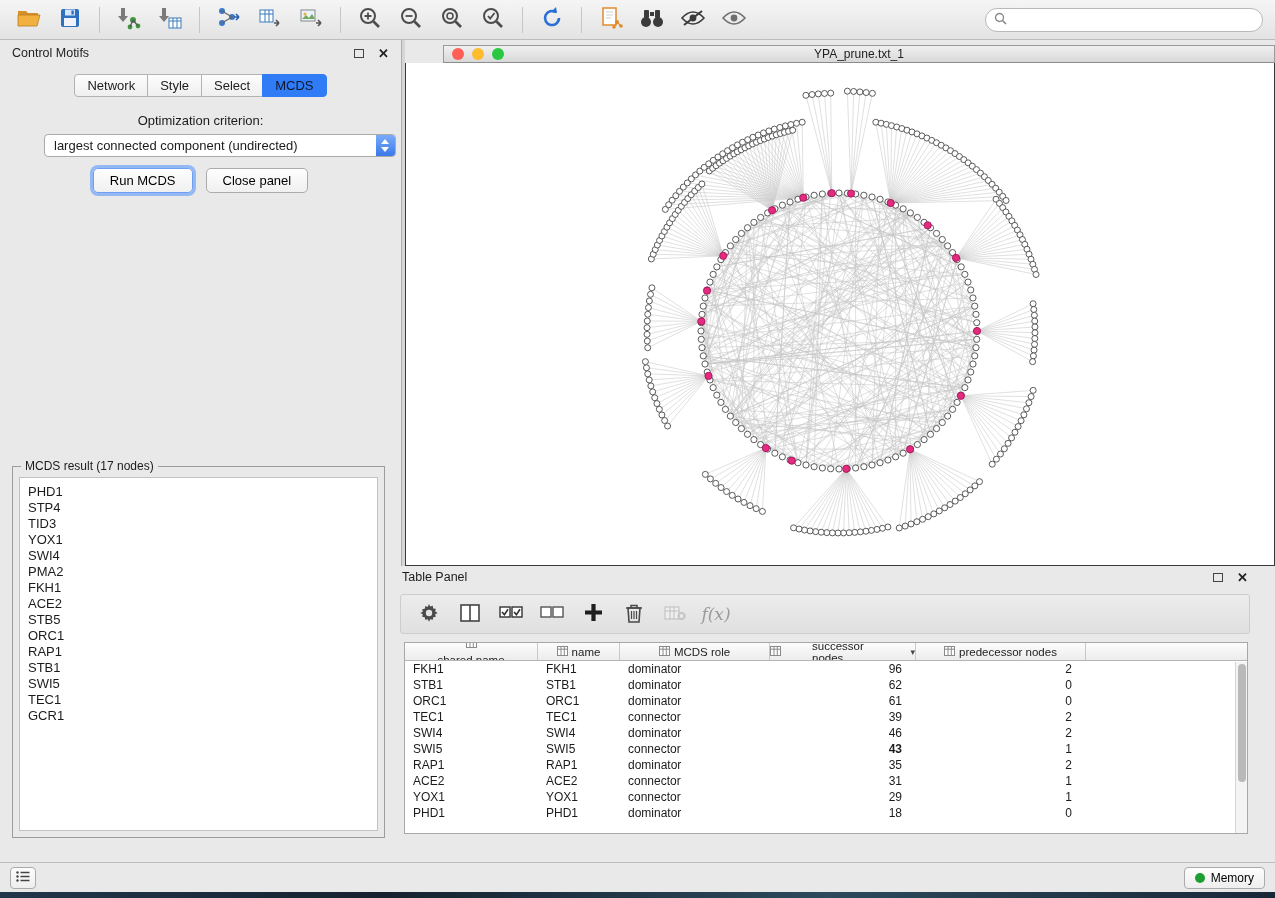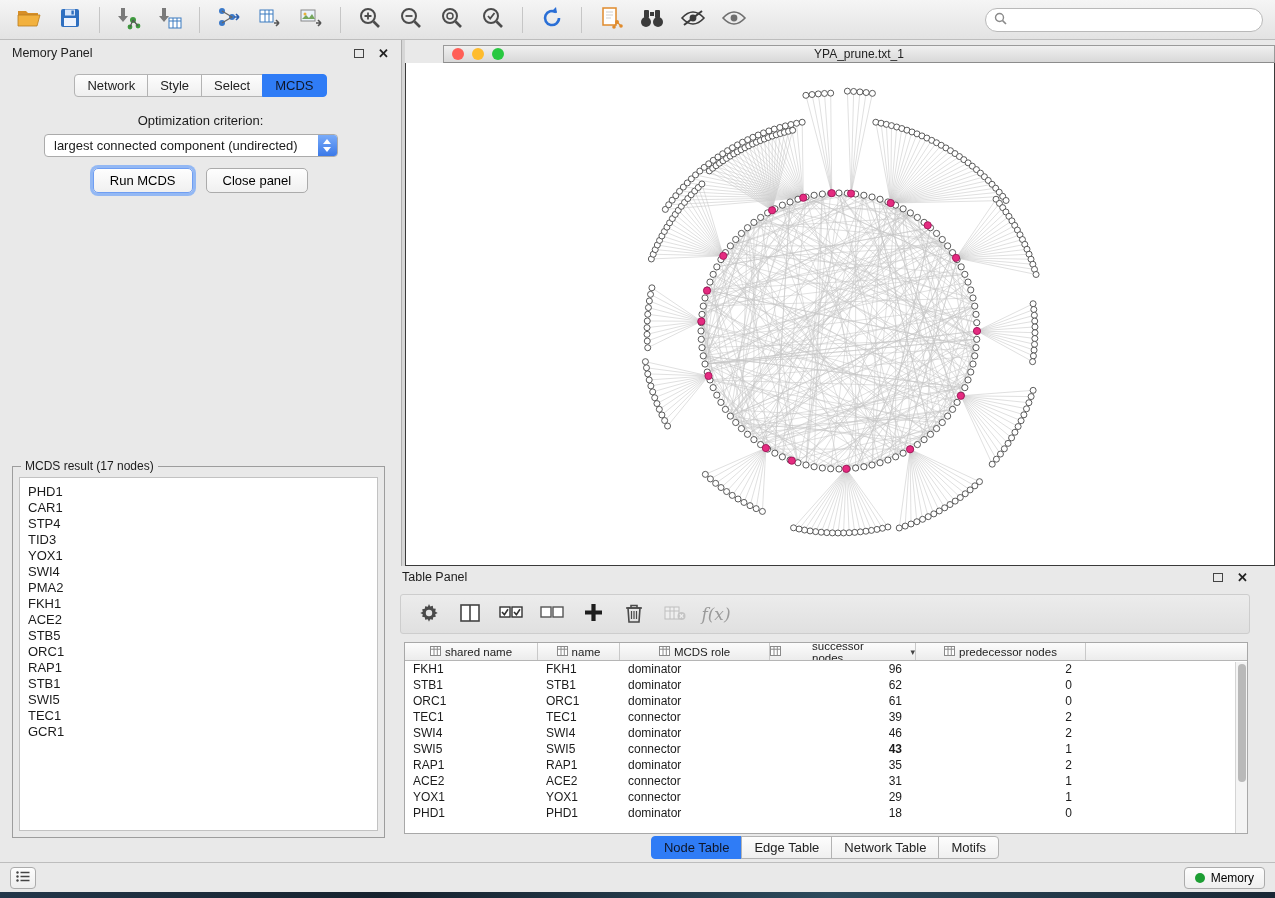--- a/index.html
+++ b/index.html
@@ -28,21 +28,21 @@
   .cp-header .spacer { flex:1; }
   .float-box { width:10px; height:9px; border:1.5px solid #444; margin-right:14px; cursor:pointer; }
   .close-x { font-size:13px; font-weight:bold; color:#222; cursor:pointer; }
   .cp-tabs { position:absolute; top:34px; left:0; right:0; display:flex; justify-content:center; }
   .tab { font-size:13px; padding:3px 12px; background:linear-gradient(#fdfdfd,#efefef);
          border:1px solid #b3b3b3; margin-left:-1px; cursor:pointer; color:#222; }
   .tab:first-child { border-radius:4px 0 0 4px; margin-left:0; }
   .tab:last-child { border-radius:0 4px 4px 0; }
   .tab.active { background:var(--accent); border-color:var(--accent); color:#0f172a; }
   .cp-label { position:absolute; top:73px; left:0; right:0; text-align:center; font-size:13px; }
-  .cp-dropdown { position:absolute; top:94px; left:44px; width:294px; height:23px; background:#fff;
+  .cp-dropdown { position:absolute; top:94px; left:44px; width:352px; height:23px; background:#fff;
                  border:1px solid #ababab; border-radius:4px; display:flex; align-items:center;
                  font-size:13px; padding-left:9px; cursor:pointer; }
   .cp-dropdown .dd-text { flex:1; white-space:nowrap; overflow:hidden; }
   .stepper { width:19px; height:21px; border-radius:0 3px 3px 0; margin-right:0;
              background:linear-gradient(#79abf9,#3b79e8); position:relative; flex:none; }
   .stepper:before { content:""; position:absolute; left:5px; top:4px; border-left:4px solid transparent;
                     border-right:4px solid transparent; border-bottom:5px solid #fff; }
   .stepper:after { content:""; position:absolute; left:5px; bottom:4px; border-left:4px solid transparent;
                    border-right:4px solid transparent; border-top:5px solid #fff; }
   .cp-buttons { position:absolute; top:128px; left:0; right:0; display:flex; justify-content:center; gap:13px; }
@@ -243,21 +243,21 @@
       <span><svg width="13" height="13" viewBox="0 0 13 13">
             <circle cx="5.5" cy="5.5" r="4" fill="none" stroke="#8a8a8a" stroke-width="1.4"></circle>
             <path d="M8.6 8.6L12 12" stroke="#8a8a8a" stroke-width="1.6"></path>
           </svg></span>
       <input placeholder="" style="">
     </div>
   </div>
 
   <div class="control-panel">
     <div class="cp-header">
-      <span class="cp-title">Memory Panel</span>
+      <span class="cp-title">Control Motifs</span>
       <span class="spacer"></span>
       <span class="float-box"></span>
       <span class="close-x">✕</span>
     </div>
     <div class="cp-tabs">
         <div class="tab">Network</div>
         <div class="tab">Style</div>
         <div class="tab">Select</div>
         <div class="tab active">MCDS</div>
       </div>
@@ -267,21 +267,20 @@
       <span class="stepper"></span>
     </div>
     <div class="cp-buttons">
       <button class="btn focused">Run MCDS</button>
       <button class="btn">Close panel</button>
     </div>
     <div class="cp-group">
       <span class="legend">MCDS result (17 nodes)</span>
       <div class="result-list">
           <div class="result-item">PHD1</div>
-          <div class="result-item">CAR1</div>
           <div class="result-item">STP4</div>
           <div class="result-item">TID3</div>
           <div class="result-item">YOX1</div>
           <div class="result-item">SWI4</div>
           <div class="result-item">PMA2</div>
           <div class="result-item">FKH1</div>
           <div class="result-item">ACE2</div>
           <div class="result-item">STB5</div>
           <div class="result-item">ORC1</div>
           <div class="result-item">RAP1</div>
@@ -1228,21 +1227,21 @@
               <circle cx="17.5" cy="11" r="4" fill="#888"></circle>
               <path d="M15.8 9.3l3.4 3.4M19.2 9.3l-3.4 3.4" stroke="#fff" stroke-width="1.3"></path>
             </svg></span>
         </button>
       <button class="ttb">
           <span class="fx">f(x)</span>
         </button>
     </div>
     <div class="table-box">
       <div class="thead">
-          <div class="th" style="width: 133px;">
+          <div class="th" style="width: 133px; flex-direction: column;">
             <span><svg width="11" height="10" viewBox="0 0 11 10">
                 <rect x="0.5" y="0.5" width="10" height="9" fill="#fff" stroke="#8a8a8a"></rect>
                 <line x1="0.5" y1="3.2" x2="10.5" y2="3.2" stroke="#8a8a8a"></line>
                 <line x1="4" y1="0.5" x2="4" y2="9.5" stroke="#8a8a8a"></line>
                 <line x1="7.3" y1="0.5" x2="7.3" y2="9.5" stroke="#8a8a8a"></line>
               </svg></span>
             <span class="th-label">shared name</span>
           </div>
           <div class="th" style="width: 82px;">
             <span><svg width="11" height="10" viewBox="0 0 11 10">
@@ -1352,26 +1351,20 @@
             <div class="td" style="width: 82px;">PHD1</div>
             <div class="td" style="width: 150px;">dominator</div>
             <div class="td num" style="width: 146px;">18</div>
             <div class="td num" style="width: 170px;">0</div>
           </div>
         </div>
       <div class="vscroll">
           <div class="vthumb"></div>
         </div>
     </div>
-    <div class="tp-tabs">
-        <div class="tab active">Node Table</div>
-        <div class="tab">Edge Table</div>
-        <div class="tab">Network Table</div>
-        <div class="tab">Motifs</div>
-      </div>
   </div>
 
   <div class="status-bar">
     <button class="sb-left-btn">
         <span><svg width="14" height="11" viewBox="0 0 14 11">
             <circle cx="1.5" cy="1.5" r="1.2" fill="#444"></circle>
             <circle cx="1.5" cy="5.5" r="1.2" fill="#444"></circle>
             <circle cx="1.5" cy="9.5" r="1.2" fill="#444"></circle>
             <path d="M4.5 1.5h9M4.5 5.5h9M4.5 9.5h9" stroke="#444" stroke-width="1.4"></path>
           </svg></span>

